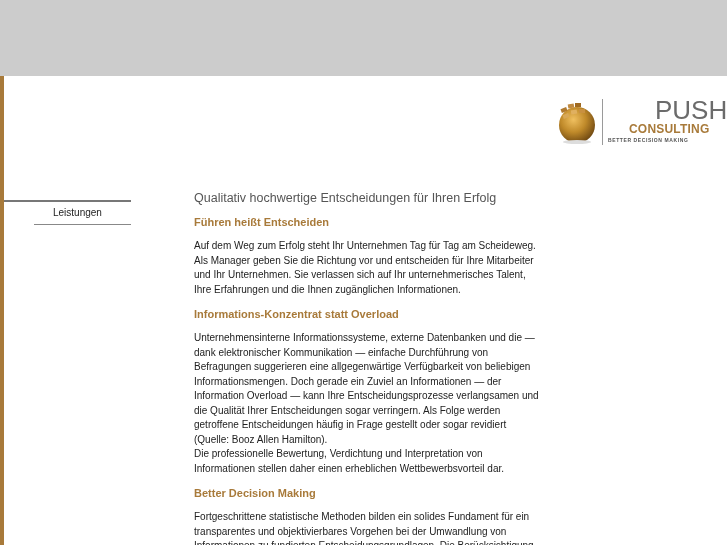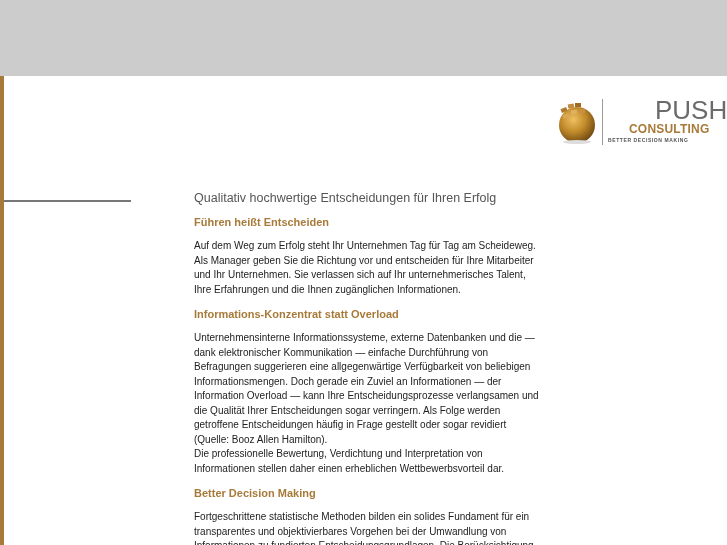--- a/index.html
+++ b/index.html
@@ -43,20 +43,21 @@
     <rect x="22" y="9" width="6" height="4" fill="#c89040"></rect>
     <ellipse cx="20" cy="42" rx="14" ry="2" fill="#ddd"></ellipse>
   </svg>
   <div class="divider"></div>
   <div class="push">PUSH</div>
   <div class="consulting">CONSULTING</div>
   <div class="tagline">BETTER DECISION MAKING</div>
 </div>
 
 <nav class="nav">
+  <div class="nav-item">Leistungen</div>
 </nav>
 
 <main class="content">
   <h1>Qualitativ hochwertige Entscheidungen für Ihren Erfolg</h1>
   <h2>Führen heißt Entscheiden</h2>
   <p>Auf dem Weg zum Erfolg steht Ihr Unternehmen Tag für Tag am Scheideweg. Als Manager geben Sie die Richtung vor und entscheiden für Ihre Mitarbeiter und Ihr Unternehmen. Sie verlassen sich auf Ihr unternehmerisches Talent, Ihre Erfahrungen und die Ihnen zugänglichen Informationen.</p>
   <h2>Informations-Konzentrat statt Overload</h2>
   <p style="margin-bottom:0">Unternehmensinterne Informationssysteme, externe Datenbanken und die — dank elektronischer Kommunikation — einfache Durchführung von Befragungen suggerieren eine allgegenwärtige Verfügbarkeit von beliebigen Informationsmengen. Doch gerade ein Zuviel an Informationen — der Information Overload — kann Ihre Entscheidungsprozesse verlangsamen und die Qualität Ihrer Entscheidungen sogar verringern. Als Folge werden getroffene Entscheidungen häufig in Frage gestellt oder sogar revidiert (Quelle: Booz Allen Hamilton).</p>
   <p>Die professionelle Bewertung, Verdichtung und Interpretation von Informationen stellen daher einen erheblichen Wettbewerbsvorteil dar.</p>
   <h2>Better Decision Making</h2>

